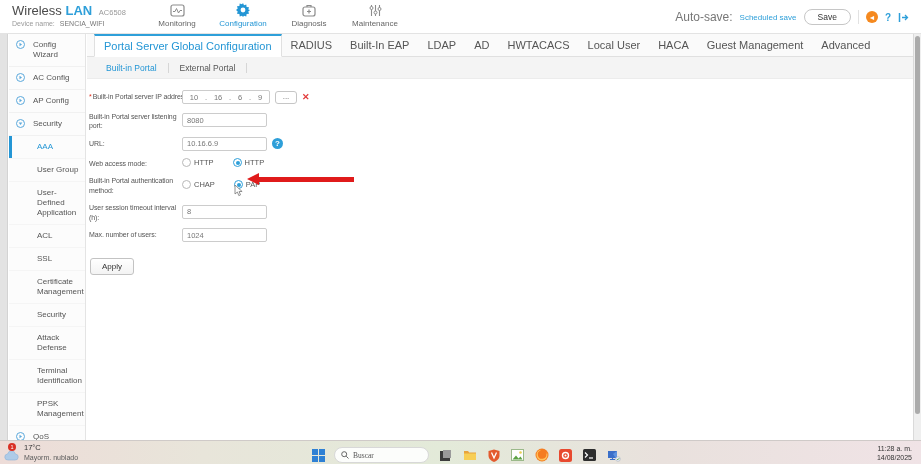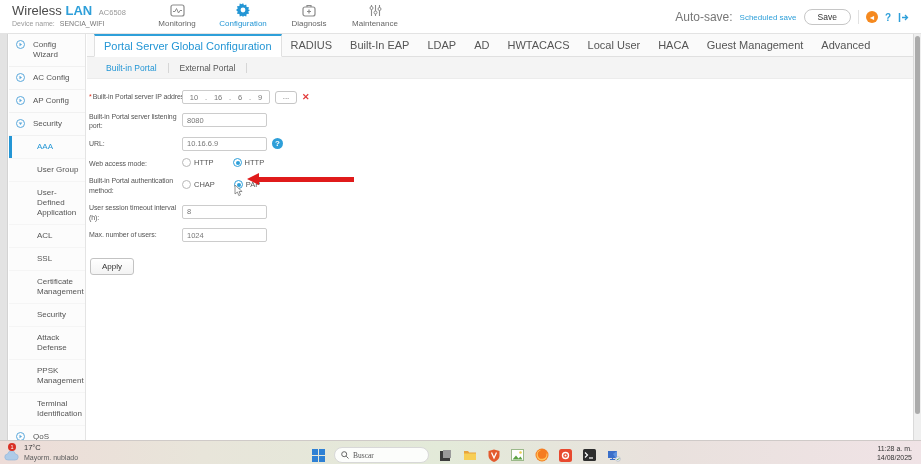--- a/index.html
+++ b/index.html
@@ -202,22 +202,22 @@
       <span>Security</span>
     </div>
     <div class="sb-item sub active"><span>AAA</span></div>
     <div class="sb-item sub"><span>User Group</span></div>
     <div class="sb-item sub"><span>User-Defined Application</span></div>
     <div class="sb-item sub"><span>ACL</span></div>
     <div class="sb-item sub"><span>SSL</span></div>
     <div class="sb-item sub"><span>Certificate Management</span></div>
     <div class="sb-item sub"><span>Security</span></div>
     <div class="sb-item sub"><span>Attack Defense</span></div>
+    <div class="sb-item sub"><span>Terminal Identification</span></div>
     <div class="sb-item sub"><span>PPSK Management</span></div>
-    <div class="sb-item sub"><span>Terminal Identification</span></div>
     <div class="sb-item top">
       <span class="tico"><svg width="9" height="9" viewBox="0 0 9 9">
             <circle cx="4.5" cy="4.5" r="4" fill="none" stroke="#5aa9dc"></circle>
             <path d="M3.5 2.7l2.5 1.8-2.5 1.8z" fill="#5aa9dc"></path>
           </svg></span>
       <span>QoS</span>
     </div>
     <div class="sb-item top">
       <span class="tico"><svg width="9" height="9" viewBox="0 0 9 9">
             <circle cx="4.5" cy="4.5" r="4" fill="none" stroke="#5aa9dc"></circle>

